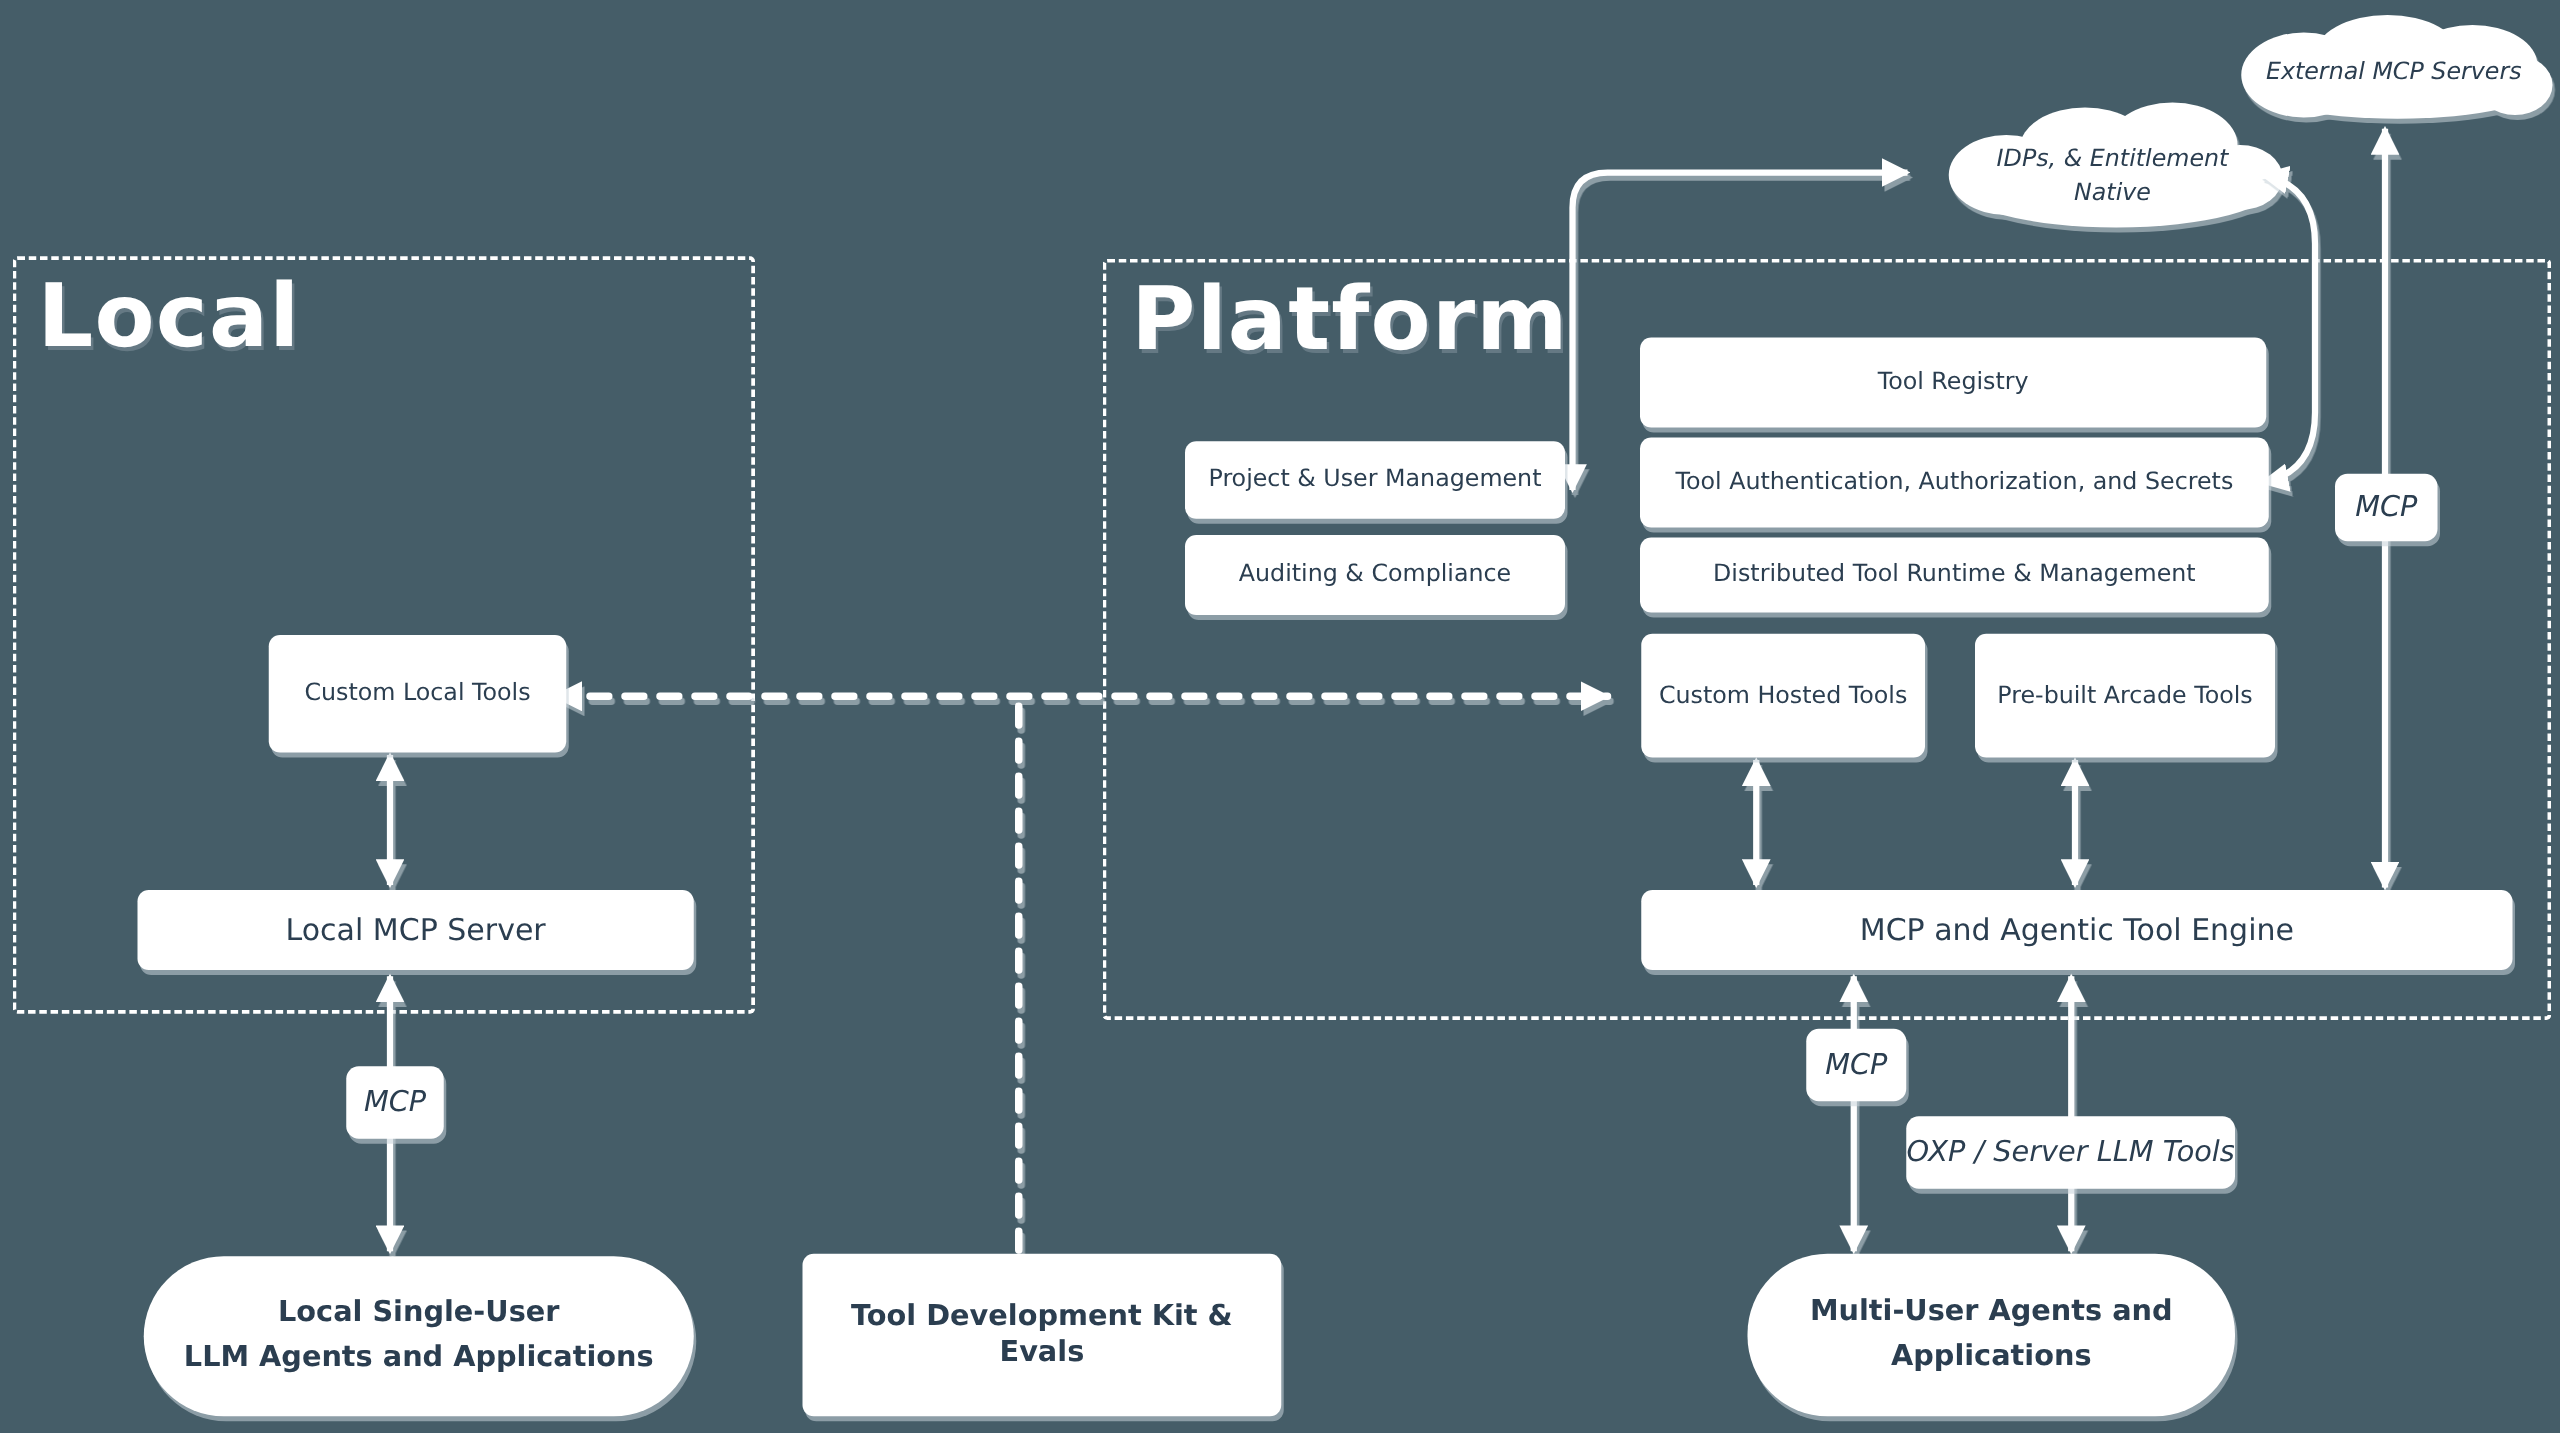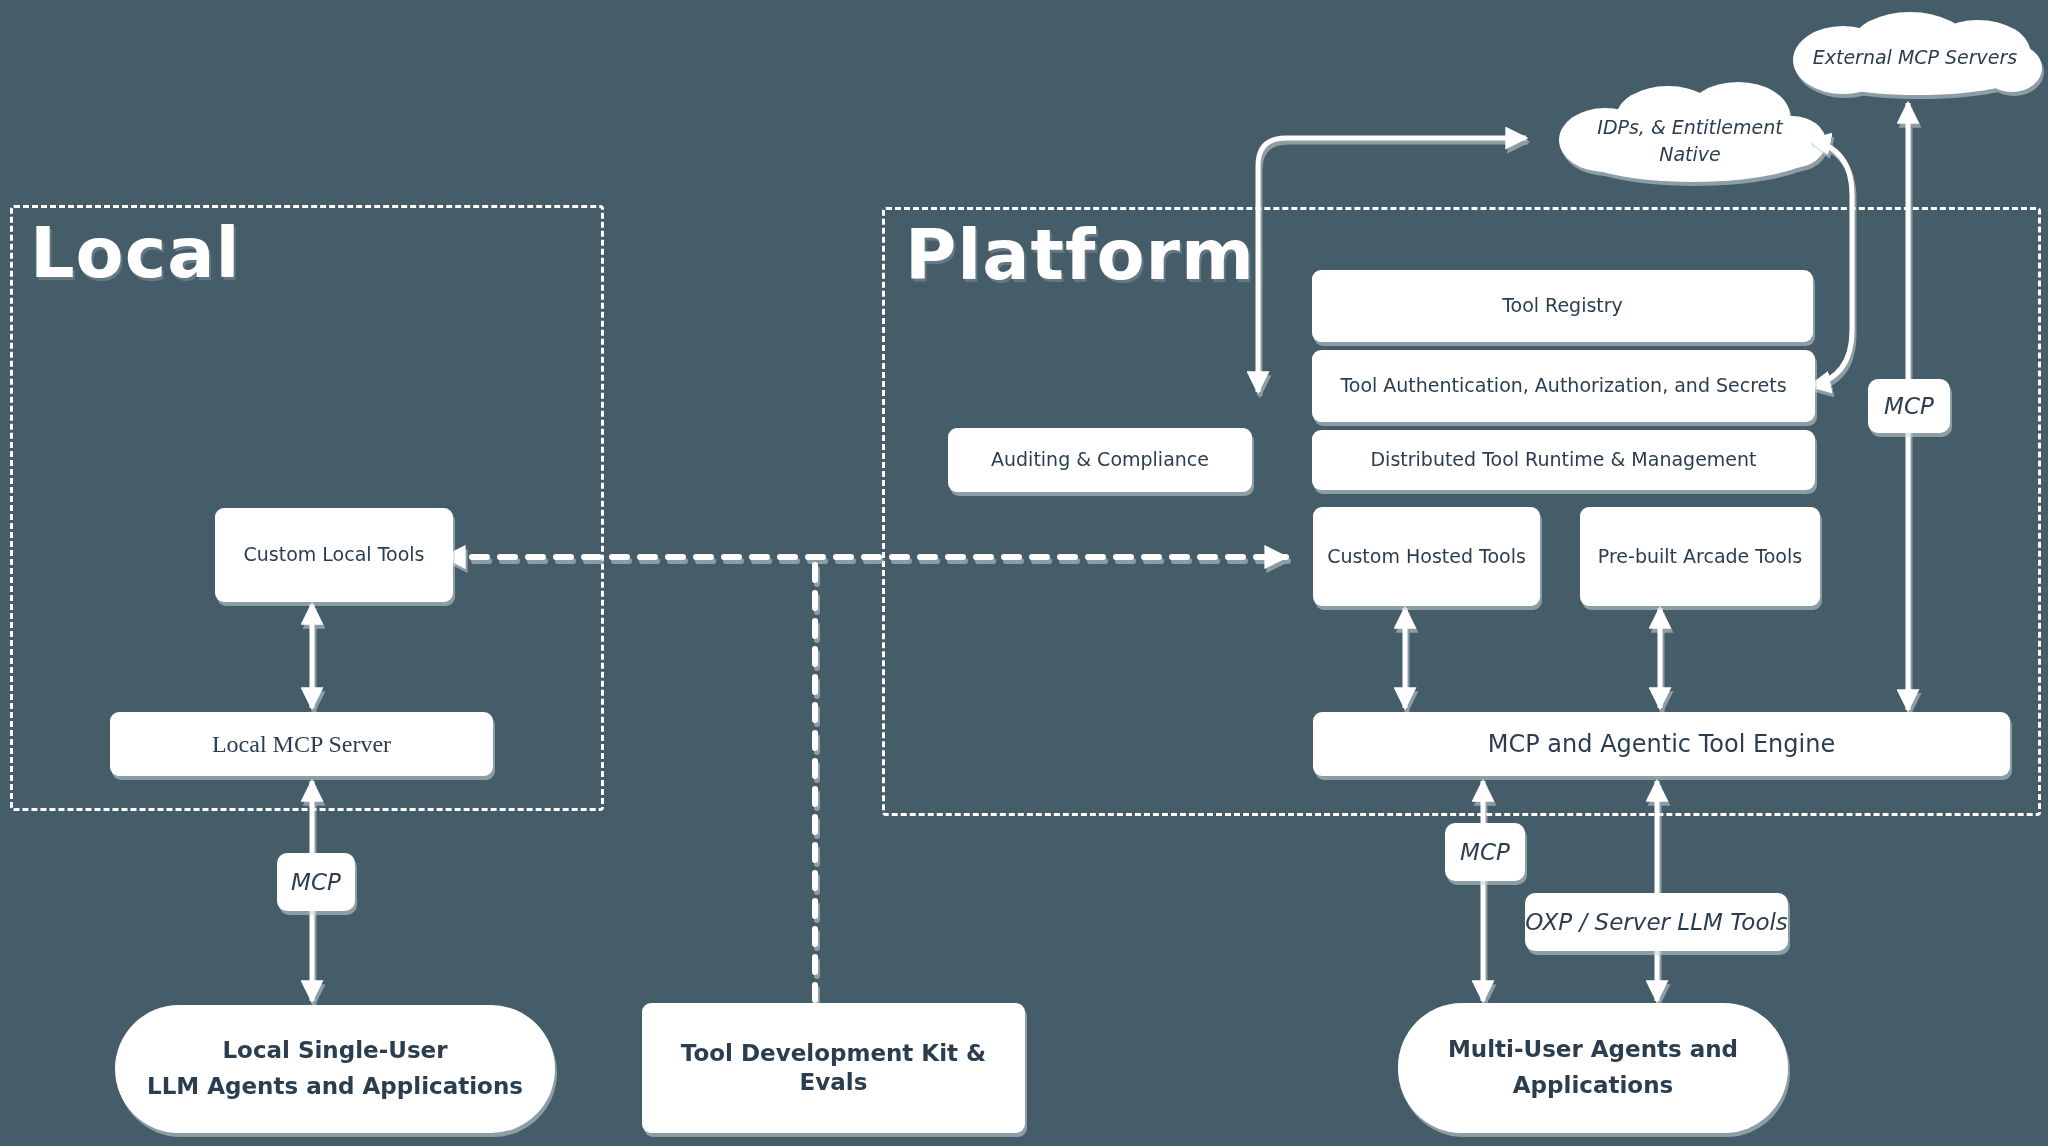--- a/index.html
+++ b/index.html
@@ -96,32 +96,35 @@
     <span>External MCP Servers</span>
   </div>
   <div class="cloud-text" style="left:1580px;top:108px;width:220px;height:65px;">
     <span>IDPs, &amp; Entitlement</span>
     <span>Native</span>
   </div>
 
   <div class="node" style="left:195px;top:508px;width:238px;height:94px;">
     <span>Custom Local Tools</span>
   </div>
-  <div class="node big" style="left:90px;top:712px;width:383px;height:64px;font-family:Liberation Serif, serif;">
+  <div class="node big" style="left:90px;top:712px;width:445px;height:64px;">
     <span>Local MCP Server</span>
   </div>
 
   <div class="node" style="left:1292px;top:270px;width:501px;height:72px;">
     <span>Tool Registry</span>
   </div>
   <div class="node" style="left:1292px;top:350px;width:503px;height:72px;">
     <span>Tool Authentication, Authorization, and Secrets</span>
   </div>
   <div class="node" style="left:1292px;top:430px;width:503px;height:60px;">
     <span>Distributed Tool Runtime &amp; Management</span>
+  </div>
+  <div class="node" style="left:928px;top:353px;width:304px;height:62px;">
+    <span>Project &amp; User Management</span>
   </div>
   <div class="node" style="left:928px;top:428px;width:304px;height:64px;">
     <span>Auditing &amp; Compliance</span>
   </div>
   <div class="node" style="left:1293px;top:507px;width:227px;height:99px;">
     <span>Custom Hosted Tools</span>
   </div>
   <div class="node" style="left:1560px;top:507px;width:240px;height:99px;">
     <span>Pre-built Arcade Tools</span>
   </div>

